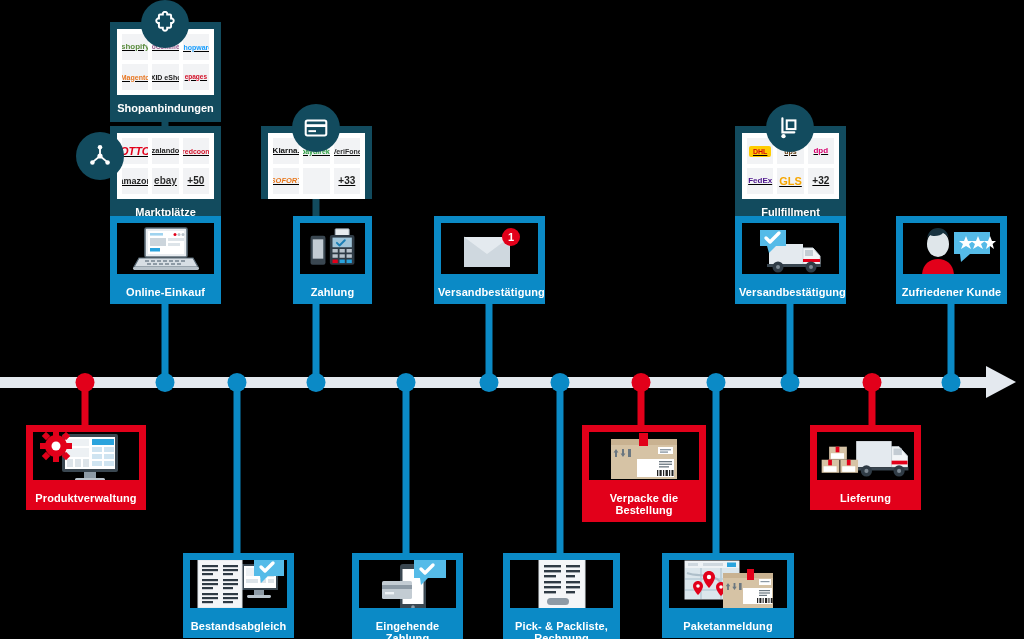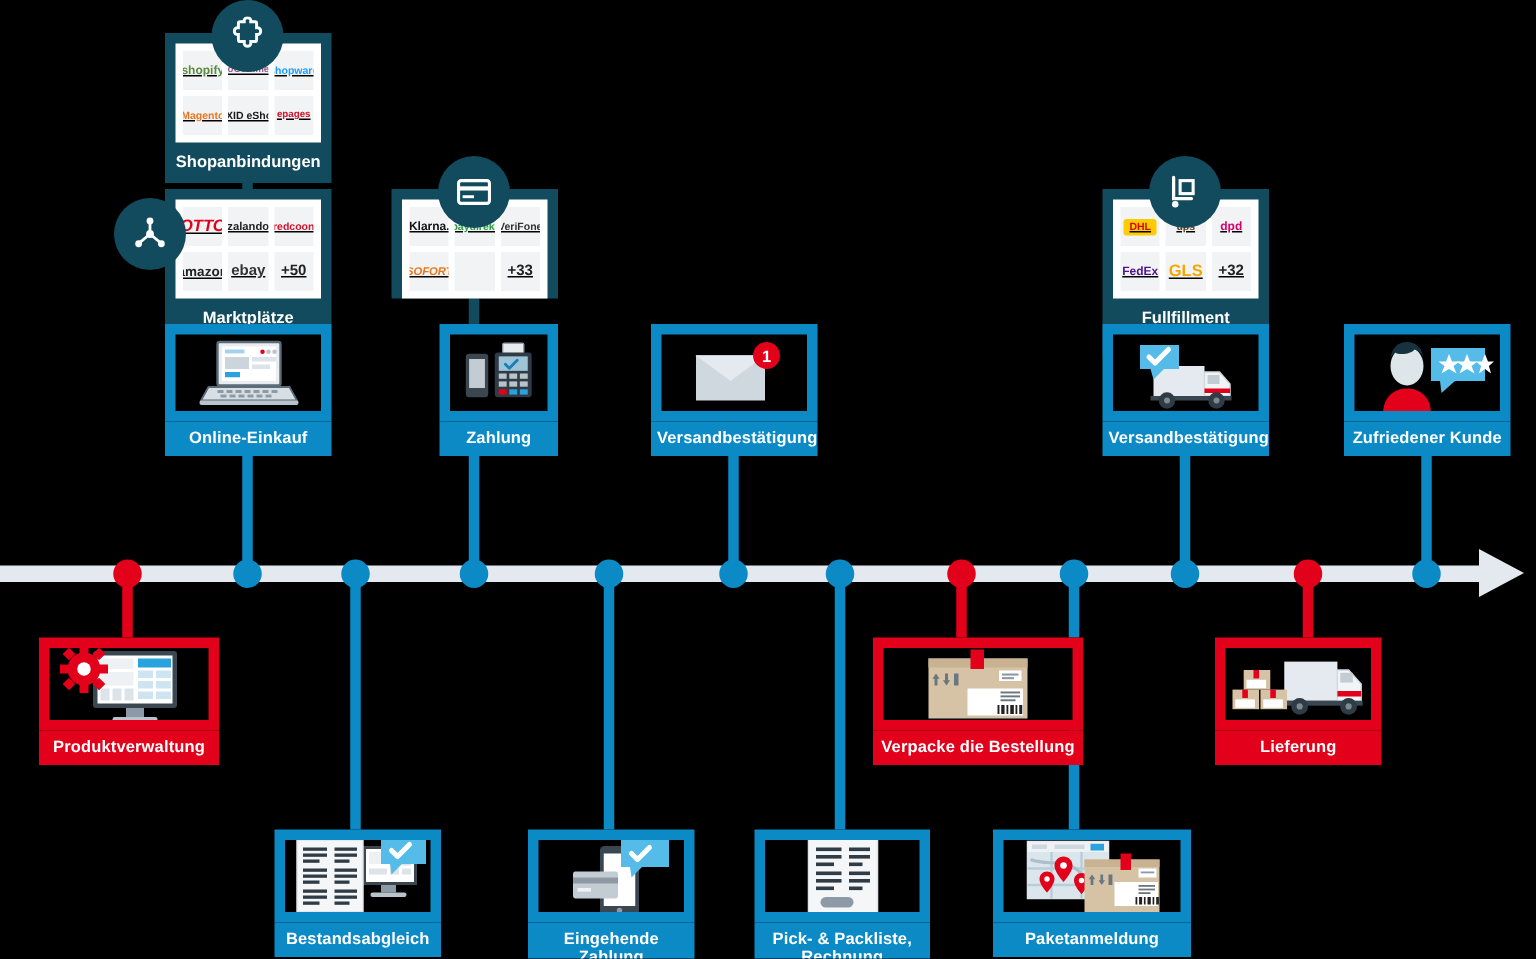--- a/index.html
+++ b/index.html
@@ -379,21 +379,21 @@
           <rect x="25" y="5" width="6" height="6" transform="rotate(45 28 8)"></rect>
           <rect x="5" y="25" width="6" height="6" transform="rotate(45 8 28)"></rect>
           <rect x="25" y="25" width="6" height="6" transform="rotate(-45 28 28)"></rect>
         </g>
         <circle cx="18" cy="18" r="4.5" fill="#fff"></circle>
       </svg>
     </div>
     <div class="cap">Produktverwaltung</div>
   </div>
 
-  <div class="card red" style="left:582px;top:425px;width:140px;">
+  <div class="card red" style="left:582px;top:425px;width:124px;">
     <div class="frame" style="height:62px;">
       <svg class="ico" width="86" height="54" viewBox="0 0 86 54">
         <rect x="10" y="10" width="66" height="40" fill="#d6c3a5"></rect>
         <rect x="10" y="10" width="66" height="6" fill="#c9b291"></rect>
         <rect x="38" y="4" width="9" height="13" fill="#e2001a"></rect>
         <rect x="57" y="18" width="15" height="7" fill="#fff"></rect>
         <rect x="59" y="20" width="11" height="1.4" fill="#8d9aa5"></rect>
           <rect x="59" y="22.4" width="8" height="1.4" fill="#8d9aa5"></rect>
         <rect x="36" y="30" width="37" height="18" fill="#fff"></rect>
         <g fill="#6b7780">

